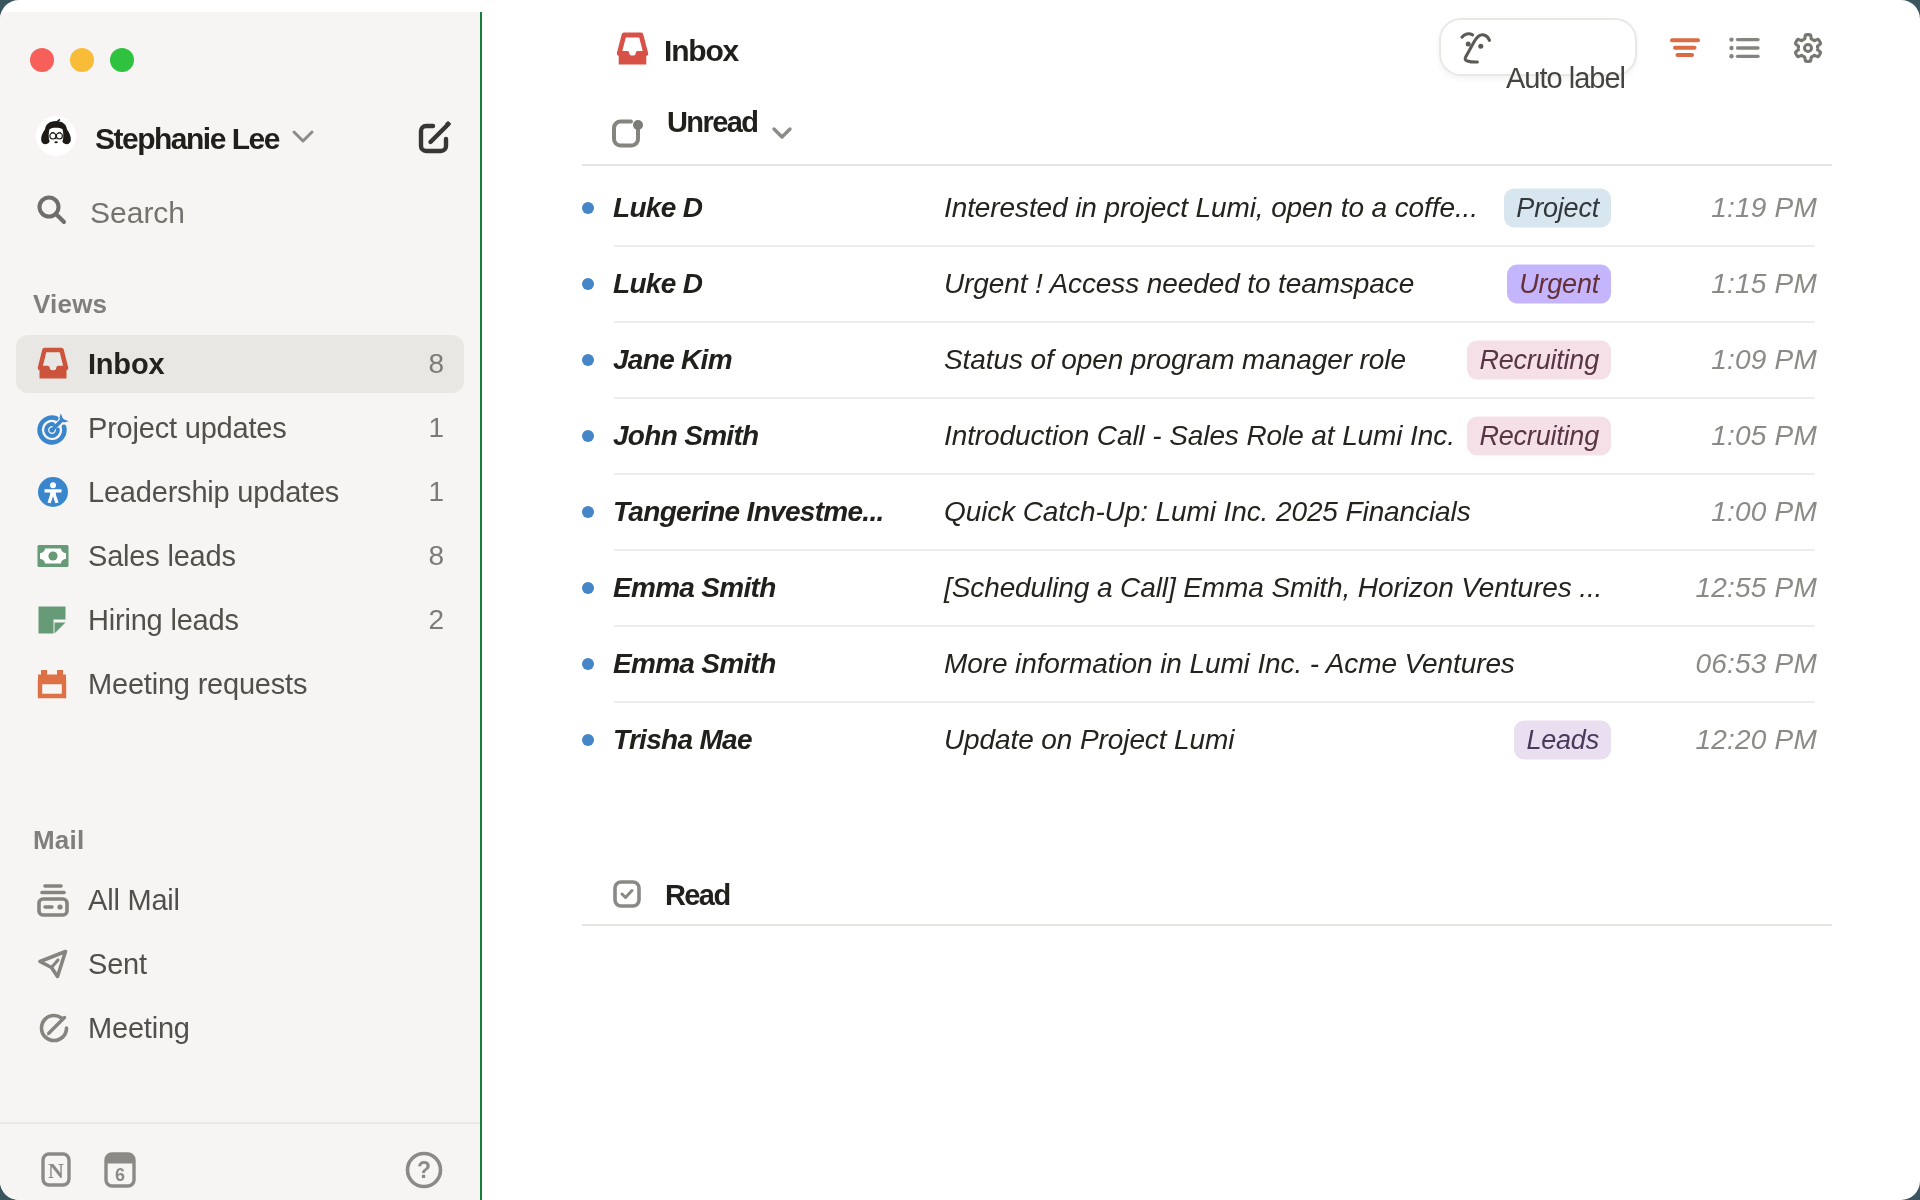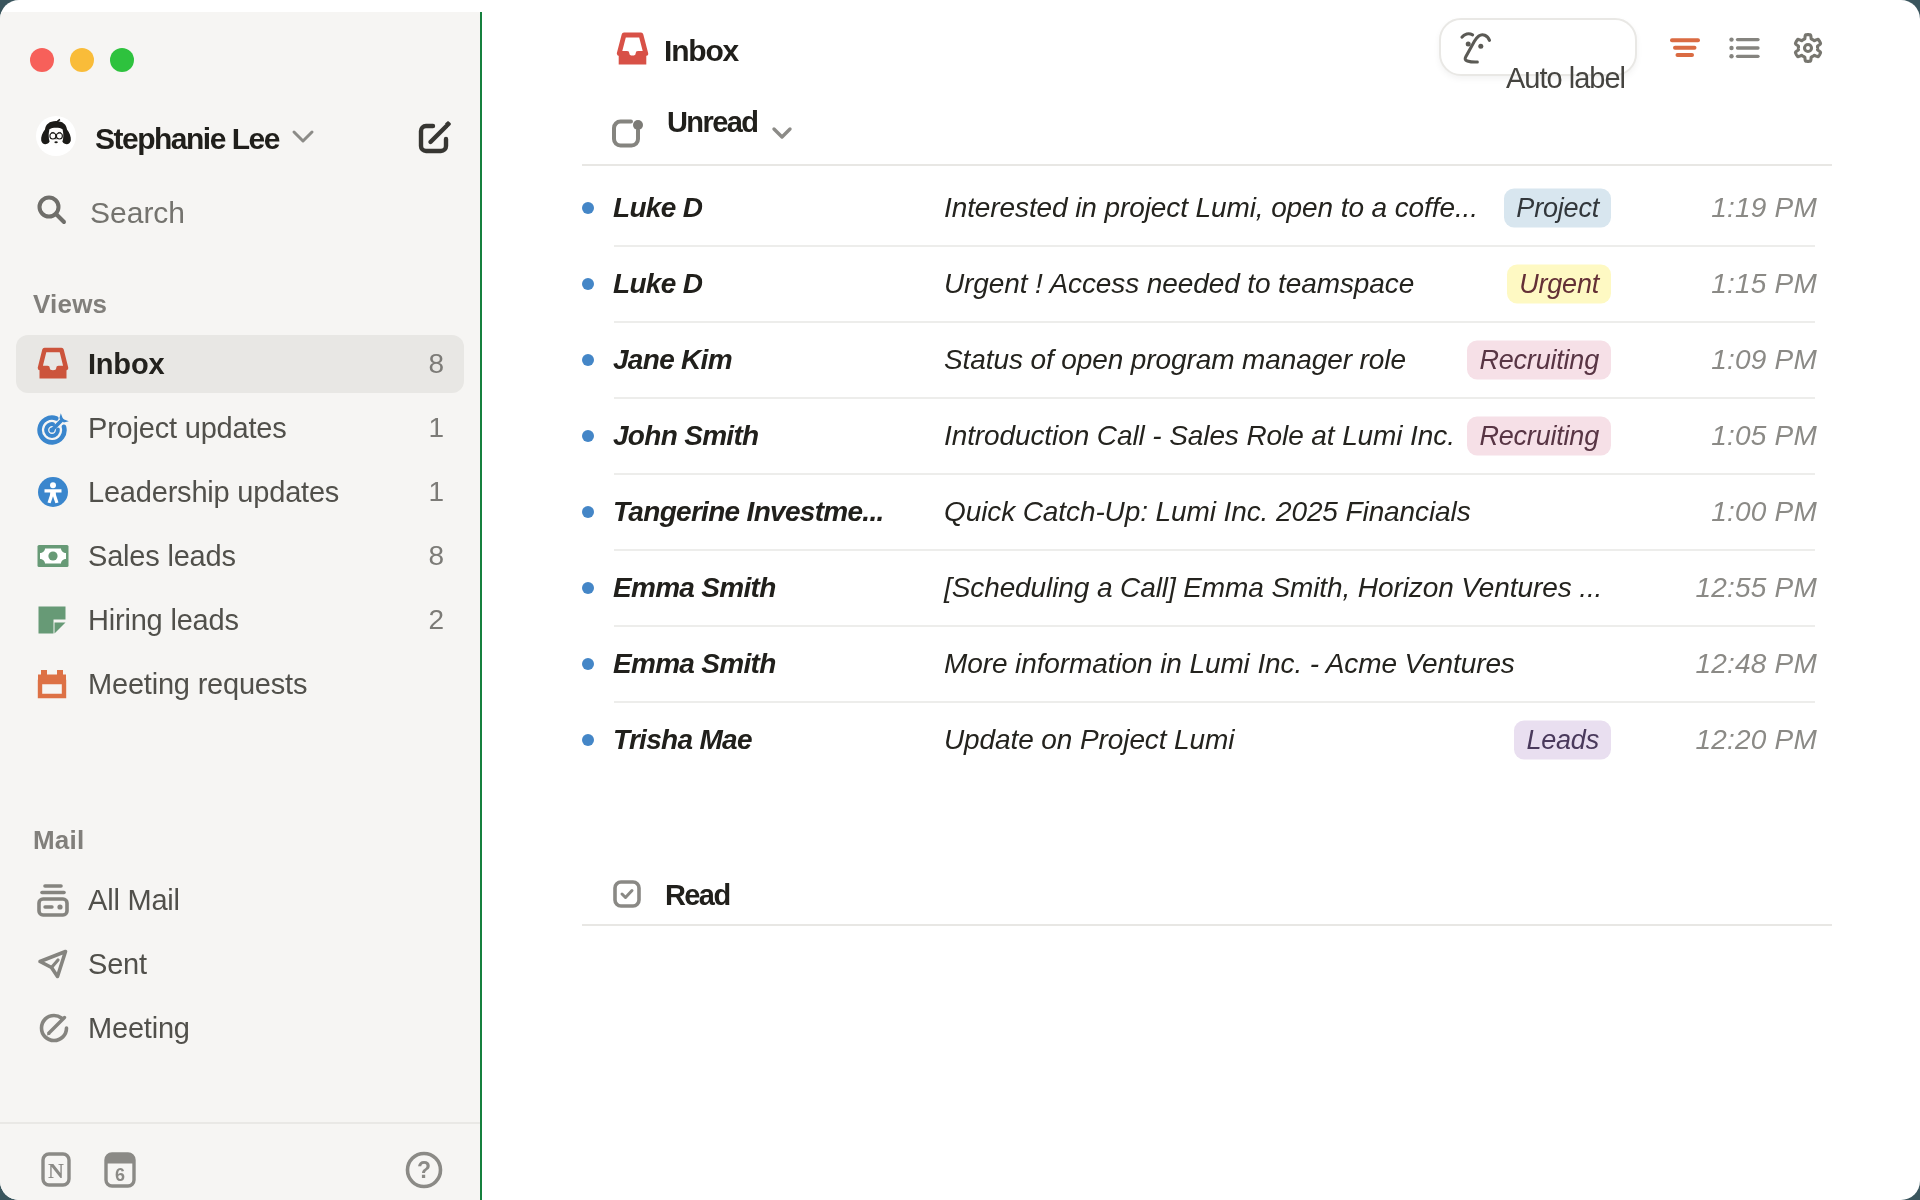--- a/index.html
+++ b/index.html
@@ -235,21 +235,21 @@
       <div class="name">Luke D</div>
     <div class="subj">Interested in project Lumi, open to a coffe...</div>
     <div class="pill" style="background:#d8e6ef; color:#32373b;">Project</div>
     <div class="time">1:19 PM</div>
   </div>
   <div class="rowsep" style="top:245px;"></div>
   <div class="row" style="top:246px;">
     <div class="dot"></div>
       <div class="name">Luke D</div>
     <div class="subj">Urgent ! Access needed to teamspace</div>
-    <div class="pill" style="background:#fef9c3; color:#643036;">Urgent</div>
+    <div class="pill" style="background:#c4b5fd; color:#643036;">Urgent</div>
     <div class="time">1:15 PM</div>
   </div>
   <div class="rowsep" style="top:321px;"></div>
   <div class="row" style="top:322px;">
     <div class="dot"></div>
       <div class="name">Jane Kim</div>
     <div class="subj">Status of open program manager role</div>
     <div class="pill" style="background:#f6e0e7; color:#583544;">Recruiting</div>
     <div class="time">1:09 PM</div>
   </div>
@@ -273,21 +273,21 @@
     <div class="dot"></div>
       <div class="name">Emma Smith</div>
     <div class="subj">[Scheduling a Call] Emma Smith, Horizon Ventures ...</div>
     <div class="time">12:55 PM</div>
   </div>
   <div class="rowsep" style="top:625px;"></div>
   <div class="row" style="top:626px;">
     <div class="dot"></div>
       <div class="name">Emma Smith</div>
     <div class="subj">More information in Lumi Inc. - Acme Ventures</div>
-    <div class="time">12:48 PM</div>
+    <div class="time">06:53 PM</div>
   </div>
   <div class="rowsep" style="top:701px;"></div>
   <div class="row" style="top:702px;">
     <div class="dot"></div>
       <div class="name">Trisha Mae</div>
     <div class="subj">Update on Project Lumi</div>
     <div class="pill" style="background:#e9dff0; color:#4a3a5c;">Leads</div>
     <div class="time">12:20 PM</div>
   </div>
 

